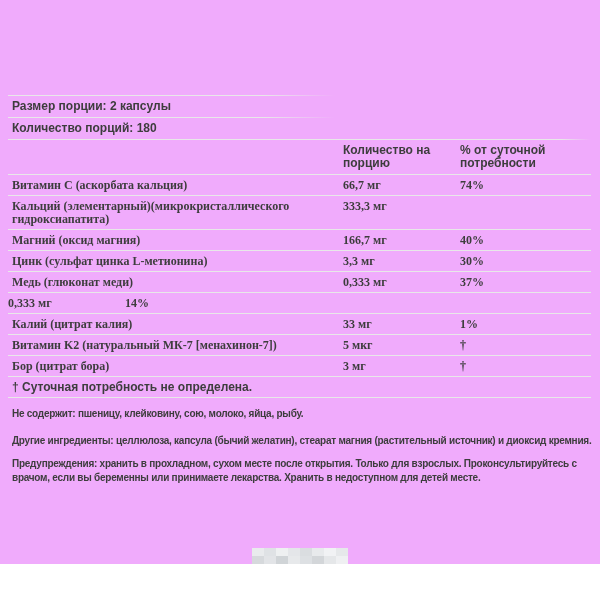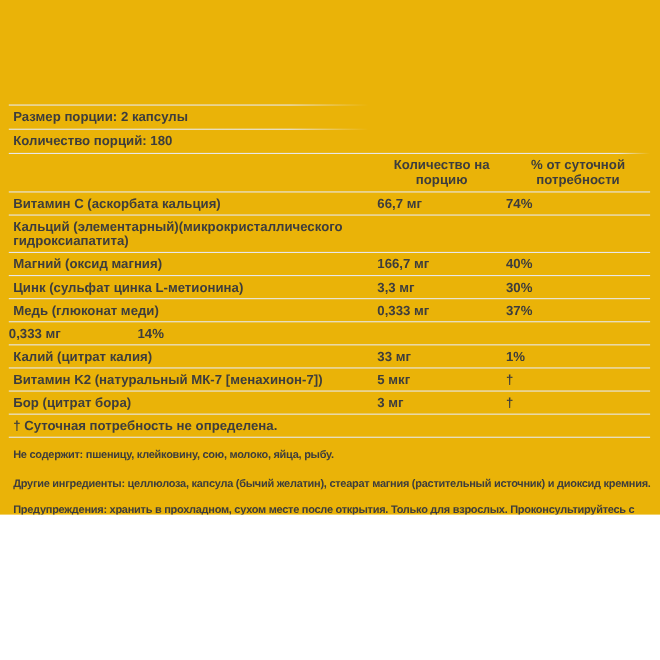--- a/index.html
+++ b/index.html
@@ -1,39 +1,39 @@
 <!DOCTYPE html>
 <html lang="ru"><head>
 <meta charset="utf-8">
 <style>
   * { margin: 0; padding: 0; box-sizing: border-box; }
   html, body { background: #ffffff; }
   .sheet {
     position: relative;
     width: 600px;
-    height: 468px;
-    background: #eab308;
+    height: 564px;
+    background: #f0abfc;
     font-family: "Liberation Sans", sans-serif;
     font-weight: bold;
     color: #3d3d3d;
     overflow: hidden;
   }
   
   .serving { margin: 95px 0 0 8px; width: 327px; }
   .srow { position: relative; height: 22px; line-height: 22px; font-size: 12px; padding-left: 4px; }
   .srow::before {
     content: ""; position: absolute; top: 0; left: 0; right: 0; height: 1px;
     background: linear-gradient(90deg, #e8e8e8 78%, rgba(232,232,232,0) 100%);
   }
   
   .facts { margin: 0 9px 0 8px; }
   .line { height: 1px; background: linear-gradient(90deg, #e8e8e8 95%, rgba(232,232,232,0) 100%); }
   .hrow, .row, .frow { display: flex; align-items: flex-start; border-bottom: 1px solid #e8e8e8; font-size: 12px; line-height: 13px; }
-  .hrow { padding: 4px 0; text-align: center; }
-  .row  { padding: 4px 0 3px; }
+  .hrow { padding: 4px 0; }
+  .row  { padding: 4px 0 3px; font-family: Liberation Serif, serif; }
   .frow { padding: 4px 0 3px 4px; display: block; }
   .c-label { flex: 0 0 335px; padding-left: 4px; }
   .c-amt   { flex: 0 0 117px; }
   .c-dv    { flex: 1 1 auto; }
   
   .note { margin: 9px 8px 0 12px; font-size: 10px; letter-spacing: -0.25px; line-height: 14px; }
   .note.first { margin-top: 13px; }
   
   .watermark {
     position: absolute; left: 252px; top: 548px;
@@ -63,20 +63,21 @@
       <span class="c-dv">% от суточной потребности</span>
     </div>
 
     <div class="row">
       <span class="c-label">Витамин C (аскорбата кальция)</span>
       <span class="c-amt">66,7 мг</span>
       <span class="c-dv">74%</span>
     </div>
     <div class="row">
       <span class="c-label">Кальций (элементарный)(микрокристаллического гидроксиапатита)</span>
+      <span class="c-amt">333,3 мг</span>
     </div>
     <div class="row">
       <span class="c-label">Магний (оксид магния)</span>
       <span class="c-amt">166,7 мг</span>
       <span class="c-dv">40%</span>
     </div>
     <div class="row">
       <span class="c-label">Цинк (сульфат цинка L-метионина)</span>
       <span class="c-amt">3,3 мг</span>
       <span class="c-dv">30%</span>

